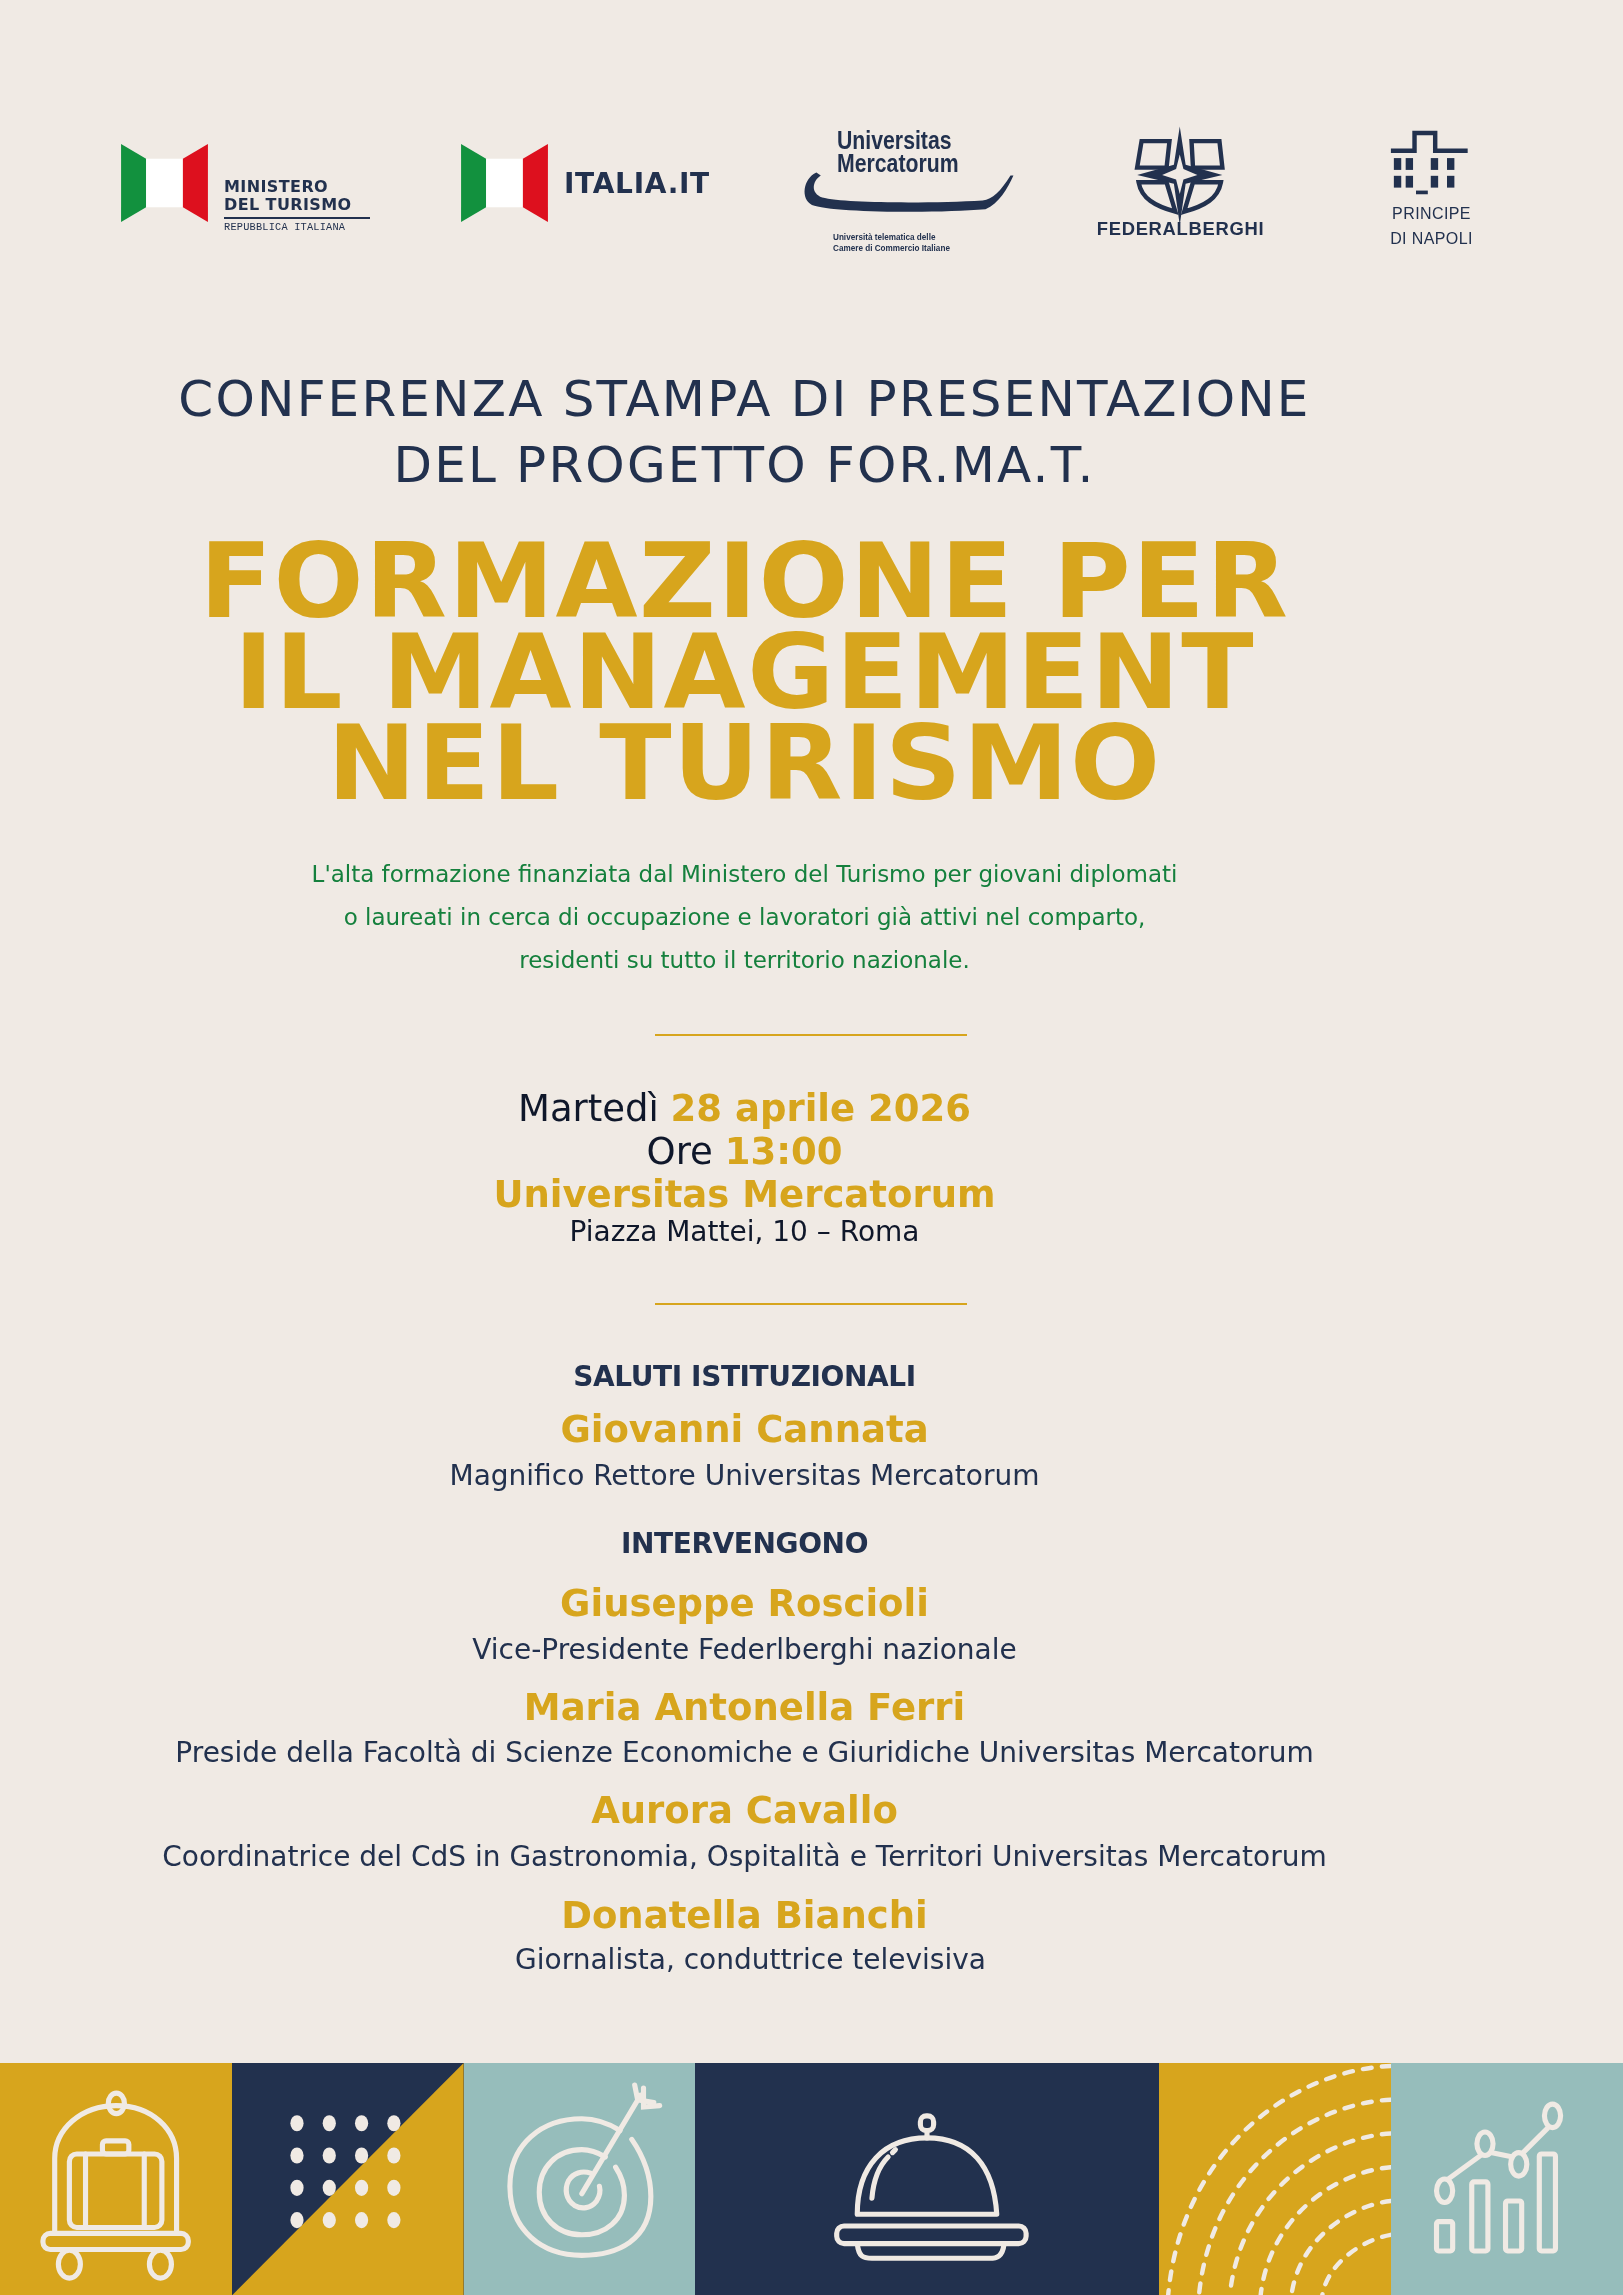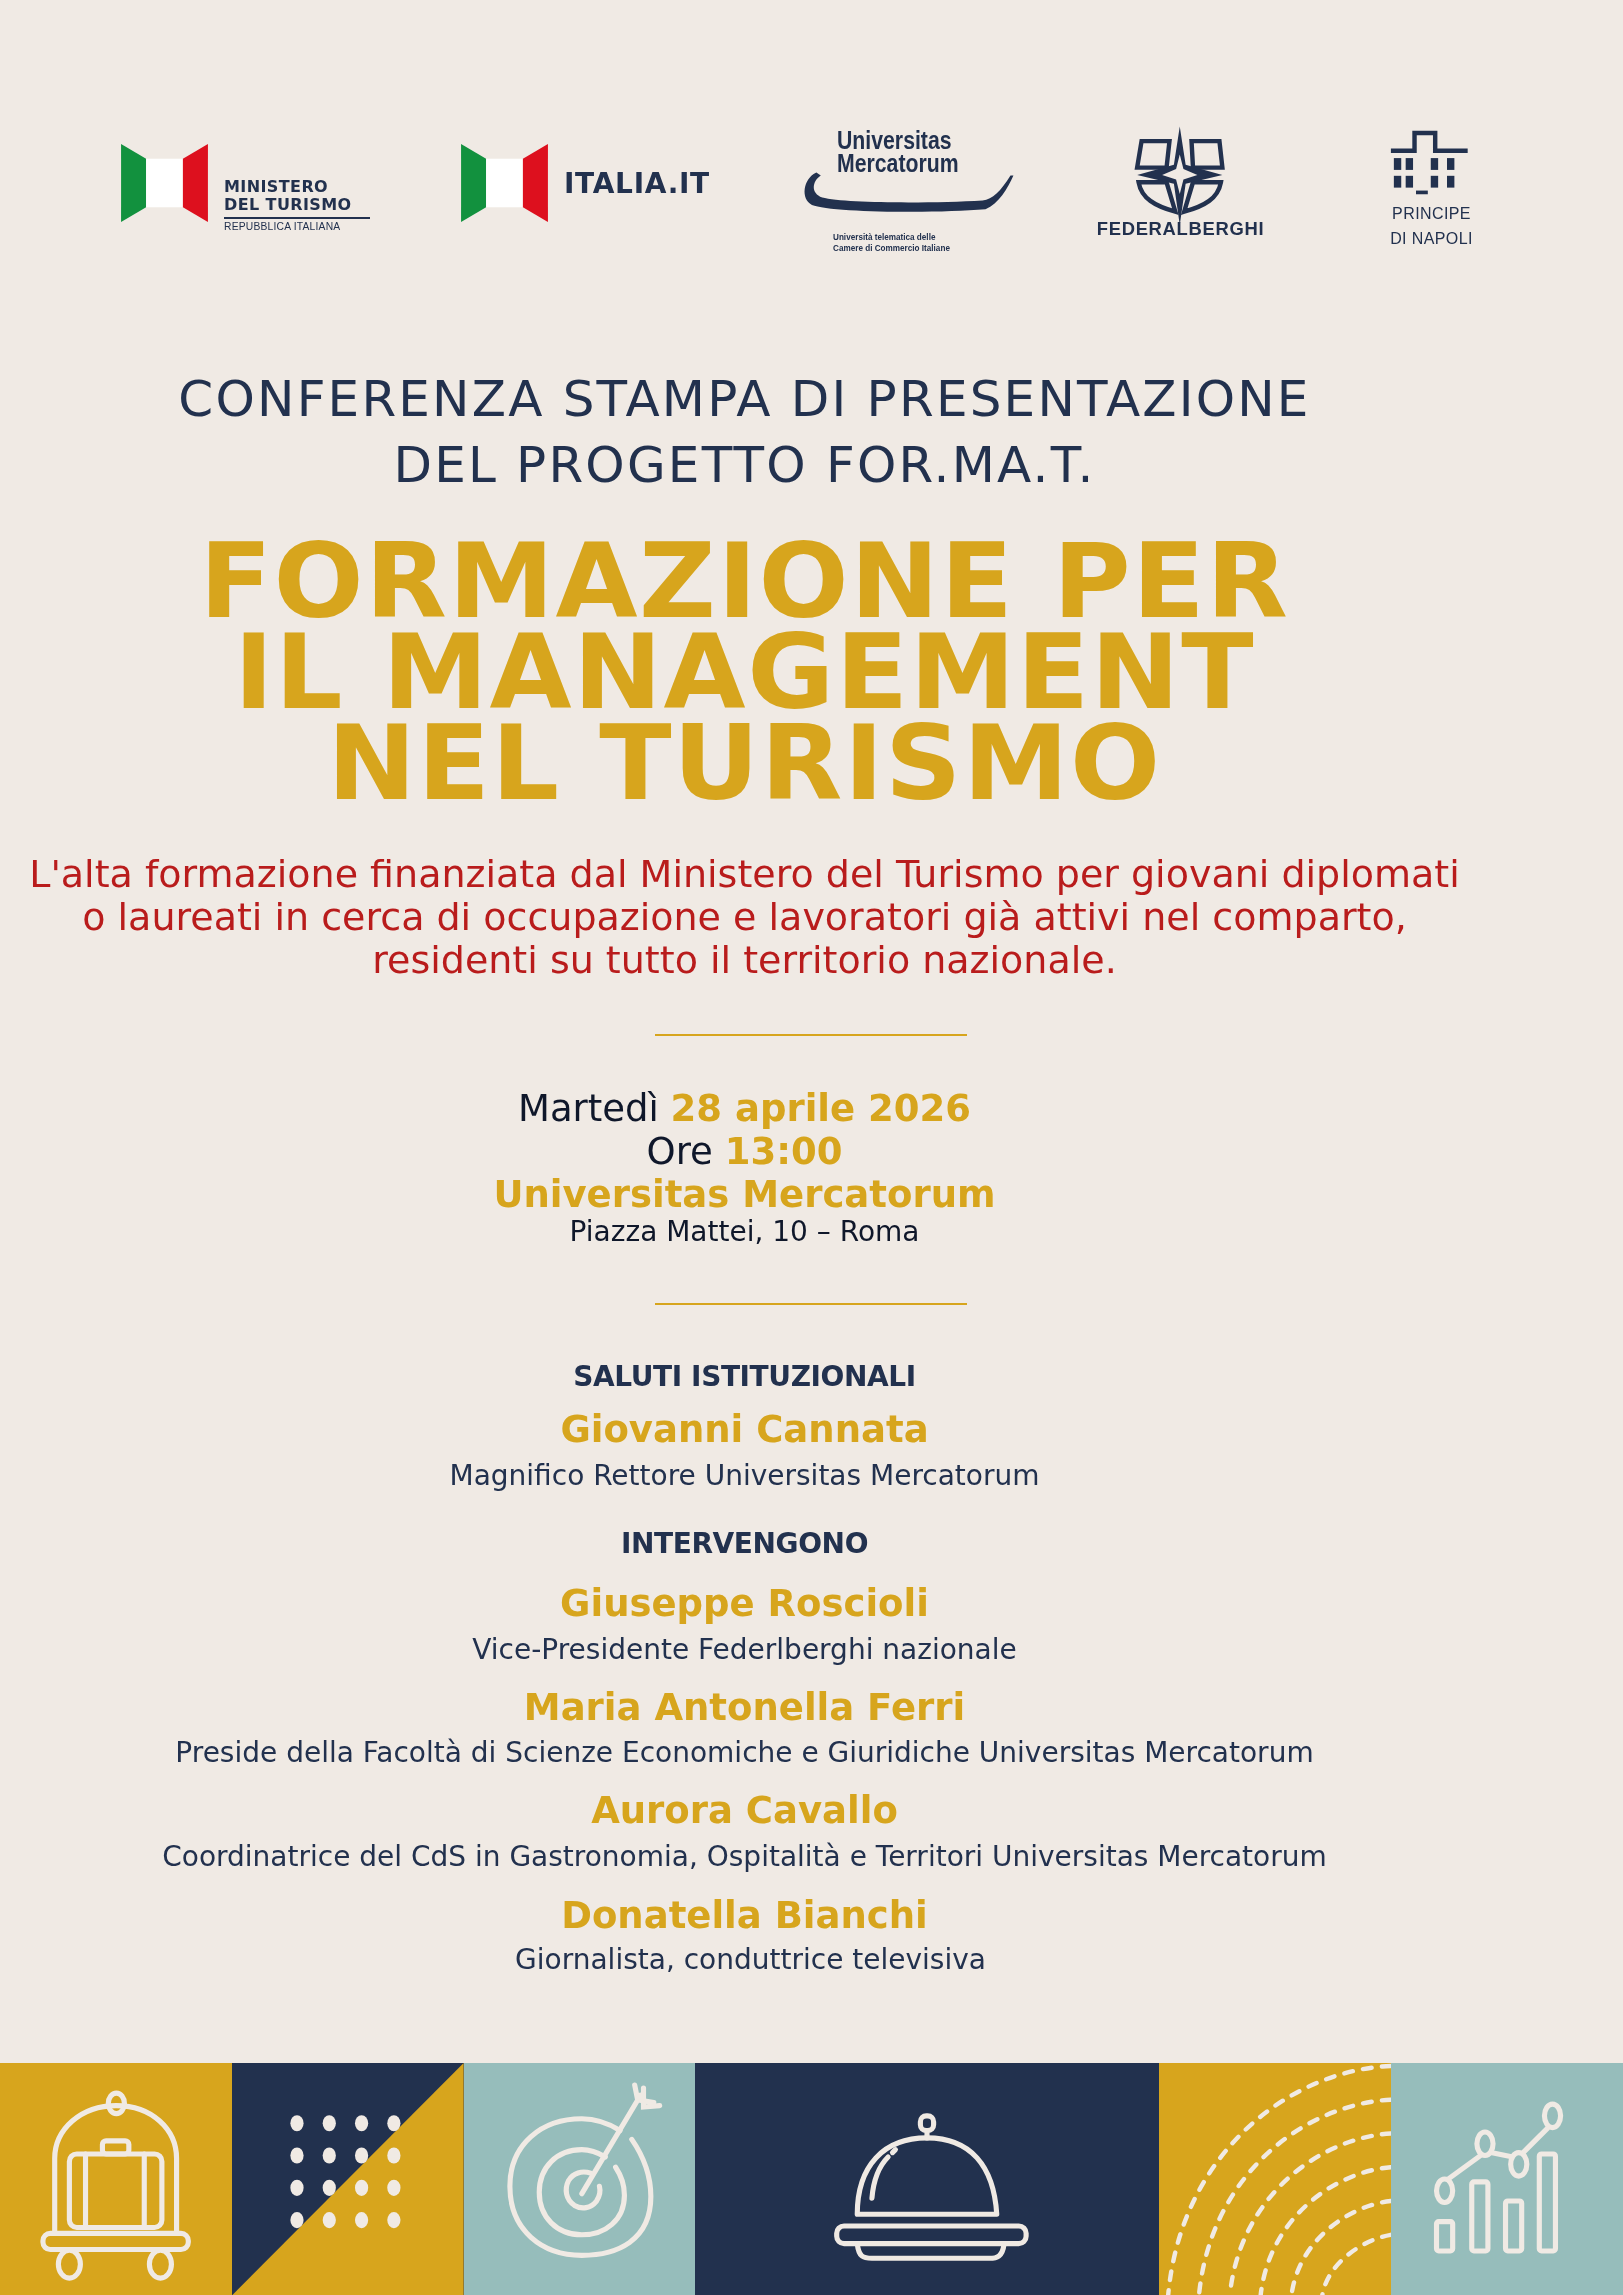--- a/index.html
+++ b/index.html
@@ -12,21 +12,21 @@
   }
   .center-text { position: absolute; left: 0; width: 1489px; text-align: center; }
 
   
   .logo { position: absolute; }
   .flag { position: absolute; width: 87px; height: 78px; }
   .logo-text-dark { color: #22314E; font-family: "DejaVu Sans", sans-serif; font-weight: bold; }
   .mt-line1 { position:absolute; left: 103px; top: 35px; font-size: 16px; line-height: 16px; letter-spacing: 0.4px; }
   .mt-line2 { position:absolute; left: 103px; top: 53px; font-size: 16px; line-height: 16px; letter-spacing: 0.4px; }
   .mt-rule { position:absolute; left: 103px; top: 73px; width: 146px; height: 1.5px; background: #22314E; }
-  .mt-sub { position:absolute; left: 103px; top: 77px; font-size: 10.3px; font-family: Liberation Sans, sans-serif; font-weight: normal; letter-spacing: 0.2px; }
+  .mt-sub { position:absolute; left: 103px; top: 77px; font-size: 10.3px; font-family: Liberation Mono, monospace; font-weight: normal; letter-spacing: 0.2px; }
 
   .it-text { position:absolute; left: 103px; top: 23.5px; font-size: 28px; line-height: 31px; letter-spacing: 0.7px; }
 
   .um-title { position:absolute; left: 37px; top: 1.5px; font-family: "Liberation Sans", sans-serif; font-weight: bold; font-size: 25px; line-height: 23.5px; color: #22314E; transform: scaleX(0.85); transform-origin: left top; }
   .um-sub { position:absolute; left: 33px; top: 104px; font-family: "Liberation Sans", sans-serif; font-weight: bold; font-size: 9.6px; line-height: 11px; color: #22314E; transform: scaleX(0.85); transform-origin: left top; }
 
   .fb-text { position:absolute; left: 0; top: 96px; width: 169px; text-align: center; font-family: "Liberation Sans", sans-serif; font-weight: bold; font-size: 18.4px; letter-spacing: 0.7px; color: #22314E; }
 
   .pn-text { position:absolute; left: 0; top: 74px; width: 155px; text-align:center; font-family: "Liberation Sans", sans-serif; font-size: 16px; line-height: 25px; color:#22314E; letter-spacing: 0.4px; }
 
@@ -37,22 +37,22 @@
     font-family: "DejaVu Sans", sans-serif;
   }
   .main-title {
     top: 536px; font-size: 104px; line-height: 91px;
     color: #D7A51D; font-weight: 900;
     font-family: "DejaVu Sans", sans-serif;
     letter-spacing: 1.5px;
   }
   .main-title span { display:block; transform: scaleX(1.02); }
   .desc {
-    top: 853px; font-size: 38px; line-height: 43px;
-    color: #b91c1c; font-family: "DejaVu Sans", sans-serif;
+    top: 853px; font-size: 23px; line-height: 43px;
+    color: #15803d; font-family: "DejaVu Sans", sans-serif;
   }
   .divider { position:absolute; left: 655px; width: 312px; height: 2.2px; background: #D7A51D; }
 
   .event-line { font-family: "DejaVu Sans", sans-serif; color: #22314E; }
   .gold { color: #D7A51D; font-weight: bold; }
   .navy { color: #0f172a; }
 
   .section-head { font-family: "DejaVu Sans", sans-serif; font-weight: 900; font-size: 28px; color: #22314E; letter-spacing: -0.4px; }
   .speaker-name { font-family: "DejaVu Sans", sans-serif; font-weight: bold; font-size: 37px; color: #D7A51D; }
   .speaker-role { font-family: "DejaVu Sans", sans-serif; font-size: 28px; color: #22314E; }

